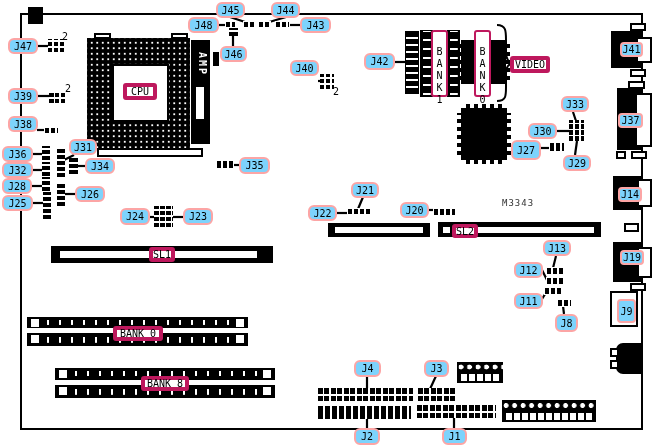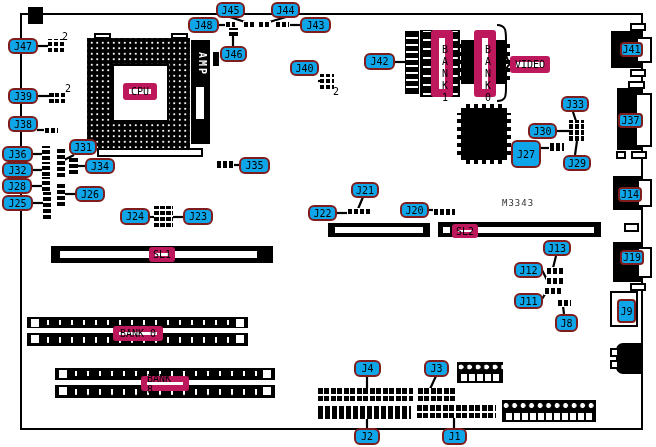--- a/index.html
+++ b/index.html
@@ -4,23 +4,23 @@
 <style>
 *{margin:0;padding:0;box-sizing:border-box}
 html,body{background:#fff}
 body{font-family:"DejaVu Sans Mono","Liberation Mono",monospace;color:#000}
 #canvas{position:relative;width:656px;height:447px;background:#fff;overflow:hidden}
 #outline{position:absolute;border:2px solid #000;background:transparent;z-index:1}
 #wires{position:absolute;left:0;top:0;z-index:5;pointer-events:none}
 .blk{position:absolute;background:#000;z-index:10}
 .whitebox{position:absolute;background:#fff;border:2px solid #000;z-index:11}
 .tab{position:absolute;background:#fff;border:2px solid #000;z-index:12}
-.co{position:absolute;z-index:20;background:#0ea5e9;border:2px solid #7f1d1d;border-radius:6px;
+.co{position:absolute;z-index:20;background:#7dd3fc;border:2px solid #fca5a5;border-radius:6px;
     font-size:10px;line-height:11px;display:flex;align-items:center;justify-content:center}
-.lbl{position:absolute;z-index:21;background:#fff;border:6px solid #be185d;border-radius:3px;
+.lbl{position:absolute;z-index:21;background:#fff;border:4px solid #be185d;border-radius:3px;
     font-size:10px;line-height:11px;display:flex;align-items:center;justify-content:center}
 .plain{position:absolute;z-index:21;font-size:10px;line-height:11px}
 .jmp-h{position:absolute;z-index:12;background-color:#fff;border:1px solid #fff;
     background-image:repeating-linear-gradient(90deg,#000 0 4px,#fff 4px 6px)}
 .jmp-v{position:absolute;z-index:12;background-color:#fff;
     background-image:repeating-linear-gradient(0deg,#000 0 4px,#fff 4px 6px)}
 .jgrid{position:absolute;z-index:12;background-color:#000;
     background-image:repeating-linear-gradient(90deg,transparent 0 4.5px,#fff 4.5px 6px),
                      repeating-linear-gradient(0deg,transparent 0 4.5px,#fff 4.5px 6px)}
 .pinh{position:absolute;z-index:9;background-image:repeating-linear-gradient(90deg,#000 0 4px,transparent 4px 8px)}
@@ -32,22 +32,22 @@
     background-image:repeating-linear-gradient(90deg,#fff 0 2px,transparent 2px 12px);
     background-size:96% 45%;background-repeat:no-repeat;background-position:8px center}
 .simm::before,.simm::after{content:"";position:absolute;top:1px;width:8px;height:8px;background:#fff;border:1px solid #000}
 .simm::before{left:3px}
 .simm::after{right:3px}
 .dipv{position:absolute;z-index:10;background-color:#000;
     background-image:repeating-linear-gradient(0deg,#fff 0 2px,transparent 2px 9px);
     background-size:60% 96%;background-repeat:no-repeat;background-position:center}
 .vpack{position:absolute;z-index:10;border:1px solid #000;
     background-image:repeating-linear-gradient(0deg,#000 0 5px,#fff 5px 7px)}
-.vstack{position:absolute;z-index:15;background:#fff;border:8px solid #be185d;border-radius:3px;
-    font-size:10px;line-height:12px;text-align:center;word-break:break-all;padding:6px 3px}
+.vstack{position:absolute;z-index:15;background:#fff;border:2px solid #be185d;border-radius:3px;
+    font-size:10px;line-height:12px;text-align:center;word-break:break-all;padding:14px 3px}
 .hdr2{position:absolute;z-index:10;background-color:#000;
     background-image:repeating-linear-gradient(90deg,transparent 0 5px,#fff 5px 6.5px),
                      linear-gradient(#fff,#fff);
     background-size:100% 100%,100% 2px;background-position:0 0,0 center;background-repeat:repeat,no-repeat}
 .hdr1{position:absolute;z-index:10;background-color:#000;
     background-image:repeating-linear-gradient(90deg,transparent 0 5px,#fff 5px 7px)}
 .dots{position:absolute;z-index:10;background-color:#000;
     background-image:radial-gradient(circle at 4px 50%,#fff 2.2px,transparent 2.7px);
     background-size:8.5px 100%}
 .sqrow{position:absolute;z-index:10;background-color:#fff;border:2px solid #000;
@@ -230,21 +230,21 @@
   <div class="co" style="left:239px;top:157px;width:31px;height:17px">J35</div>
   <div class="co" style="left:188px;top:17px;width:31px;height:16px">J48</div>
   <div class="co" style="left:216px;top:2px;width:29px;height:16px">J45</div>
   <div class="co" style="left:271px;top:2px;width:29px;height:16px">J44</div>
   <div class="co" style="left:300px;top:17px;width:31px;height:16px">J43</div>
   <div class="co" style="left:220px;top:46px;width:27px;height:16px">J46</div>
   <div class="co" style="left:290px;top:60px;width:29px;height:16px">J40</div>
   <div class="co" style="left:364px;top:53px;width:31px;height:17px">J42</div>
   <div class="co" style="left:561px;top:96px;width:28px;height:16px">J33</div>
   <div class="co" style="left:528px;top:123px;width:29px;height:16px">J30</div>
-  <div class="co" style="left:511px;top:140px;width:30px;height:28px">J27</div>
+  <div class="co" style="left:511px;top:140px;width:30px;height:20px">J27</div>
   <div class="co" style="left:563px;top:155px;width:28px;height:16px">J29</div>
   <div class="co" style="left:351px;top:182px;width:28px;height:16px">J21</div>
   <div class="co" style="left:308px;top:205px;width:29px;height:16px">J22</div>
   <div class="co" style="left:400px;top:202px;width:29px;height:16px">J20</div>
   <div class="co" style="left:543px;top:240px;width:28px;height:16px">J13</div>
   <div class="co" style="left:514px;top:262px;width:29px;height:16px">J12</div>
   <div class="co" style="left:514px;top:293px;width:29px;height:16px">J11</div>
   <div class="co" style="left:555px;top:314px;width:23px;height:18px">J8</div>
   <div class="co" style="left:354px;top:360px;width:27px;height:17px">J4</div>
   <div class="co" style="left:424px;top:360px;width:25px;height:17px">J3</div>

